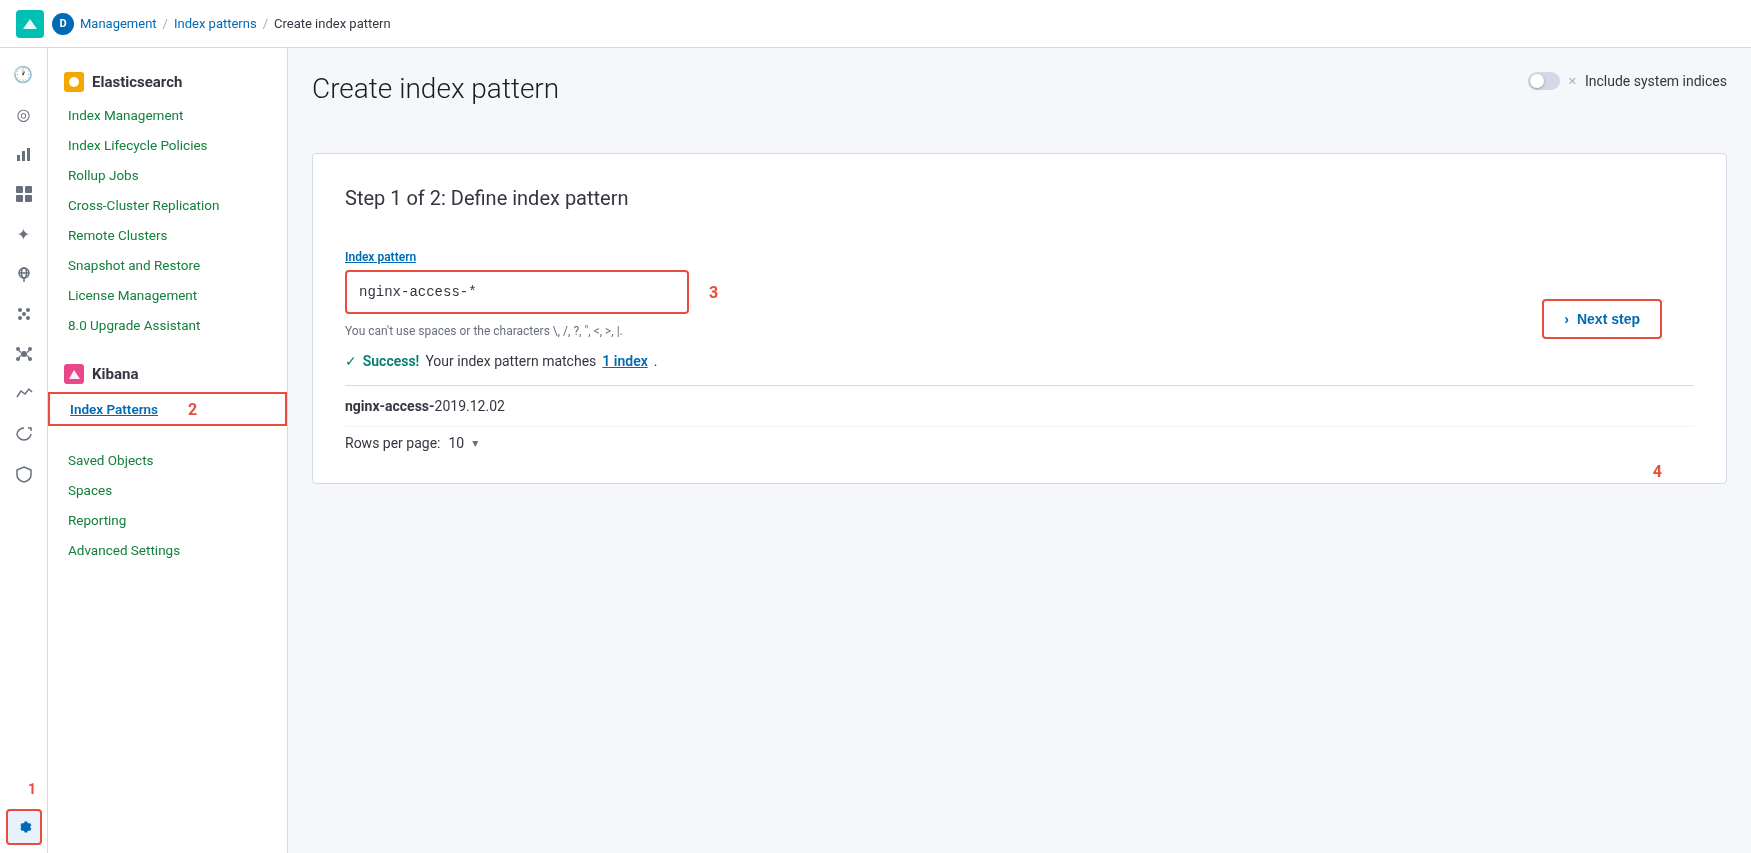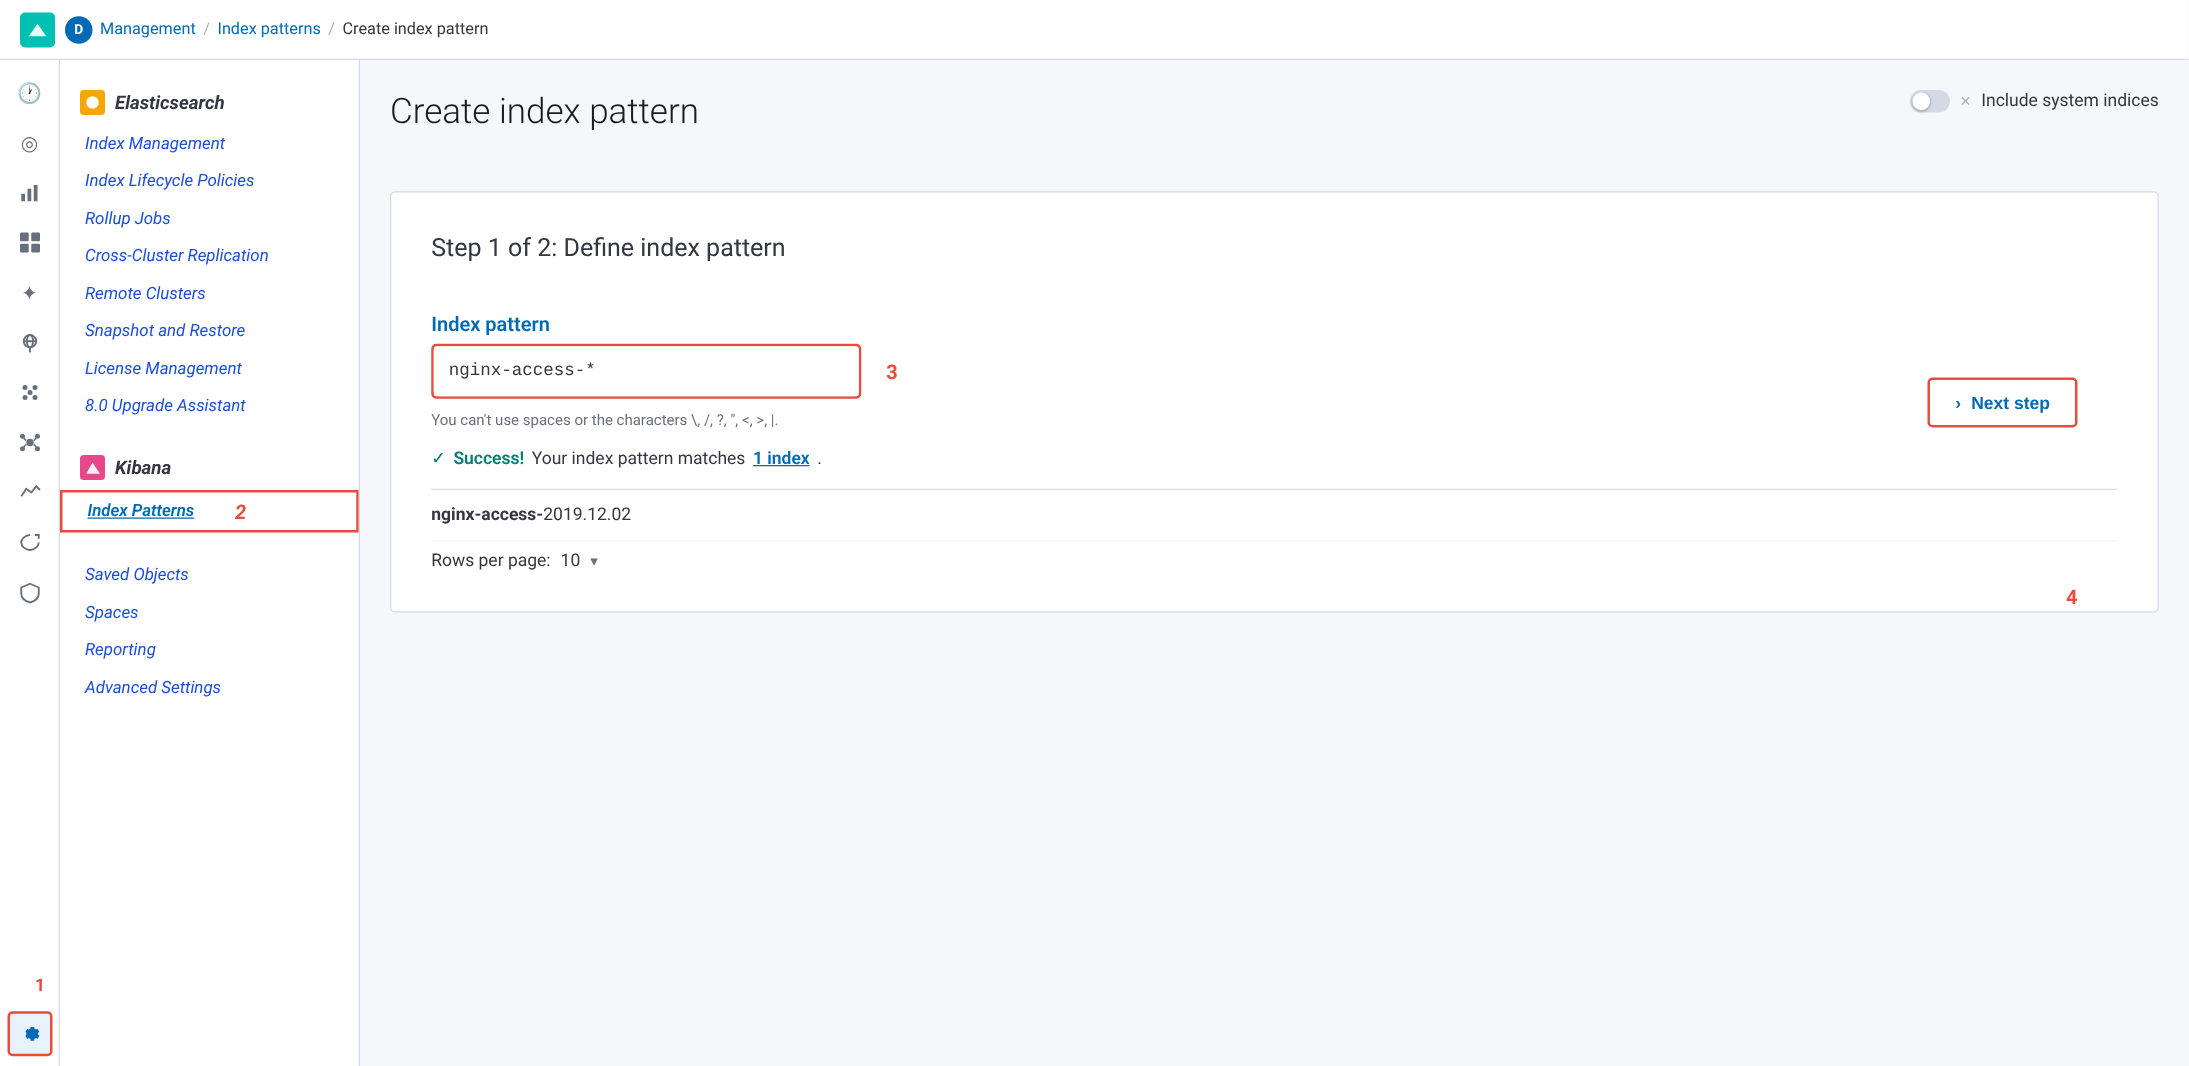--- a/index.html
+++ b/index.html
@@ -16,44 +16,44 @@
     
     .layout { display: flex; flex: 1; overflow: hidden; }
 
     
     .icon-sidebar { width: 48px; background: #fff; border-right: 1px solid #d3dae6; display: flex; flex-direction: column; align-items: center; padding: 8px 0; gap: 4px; flex-shrink: 0; }
     .icon-btn { width: 36px; height: 36px; border-radius: 4px; display: flex; align-items: center; justify-content: center; color: #69707d; cursor: pointer; border: none; background: transparent; font-size: 16px; }
     .icon-btn.active { background: #e8f2fd; color: #006bb4; }
     .icon-btn.highlighted { border: 2px solid #e74c3c; }
 
     
-    .nav-sidebar { width: 240px; background: #fff; border-right: 1px solid #d3dae6; padding: 16px 0; overflow-y: auto; flex-shrink: 0; font-style: italic; }
+    .nav-sidebar { width: 240px; background: #fff; border-right: 1px solid #d3dae6; padding: 16px 0; overflow-y: auto; flex-shrink: 0; }
     .nav-section-header { display: flex; align-items: center; gap: 8px; padding: 8px 16px; font-weight: 700; font-size: 15px; color: #343741; }
     .nav-section-icon { width: 20px; height: 20px; background: #f5a700; border-radius: 3px; display: flex; align-items: center; justify-content: center; }
     .nav-section-icon.kibana { background: #e8478c; }
-    .nav-item { padding: 7px 16px 7px 20px; color: #1d4ed8; cursor: pointer; font-size: 13.5px; text-decoration: none; display: block; }
+    .nav-item { padding: 7px 16px 7px 20px; color: #15803d; cursor: pointer; font-size: 13.5px; text-decoration: none; display: block; }
     .nav-item.active { color: #006bb4; text-decoration: underline; font-weight: 600; border: 2px solid #e74c3c; display: block; }
     .nav-section-divider { height: 16px; }
 
     
     .main { flex: 1; padding: 24px; overflow-y: auto; background: #f5f7fa; }
 
     
     .page-header { margin-bottom: 20px; }
     .page-title { font-size: 28px; font-weight: 300; color: #1a1c21; margin-bottom: 4px; }
     .page-subtitle { font-size: 14px; color: #69707d; }
 
     
     .card { background: #fff; border: 1px solid #d3dae6; border-radius: 4px; padding: 32px; position: relative; }
 
     
     .step-header { font-size: 20px; font-weight: 400; color: #343741; margin-bottom: 40px; }
 
     
-    .form-label { font-size: 16px; font-weight: 600; color: #006bb4; margin-bottom: 6px; display: block; cursor: pointer; }
+    .form-label { font-size: 12px; font-weight: 600; color: #006bb4; margin-bottom: 6px; display: block; text-decoration: underline; cursor: pointer; }
     .input-wrapper { position: relative; display: inline-block; }
     .index-input { width: 340px; height: 40px; border: 2px solid #e74c3c; border-radius: 4px; padding: 0 12px; font-size: 14px; color: #343741; outline: none; font-family: 'Courier New', monospace; }
 
     .hint-text { font-size: 12px; color: #69707d; margin-top: 8px; line-height: 1.6; }
 
     
     .success-msg { display: flex; align-items: center; gap: 6px; margin-top: 12px; font-size: 14px; color: #343741; }
     .success-icon { color: #017d73; }
     .success-label { color: #017d73; font-weight: 600; }
     .success-link { color: #006bb4; font-weight: 600; }

